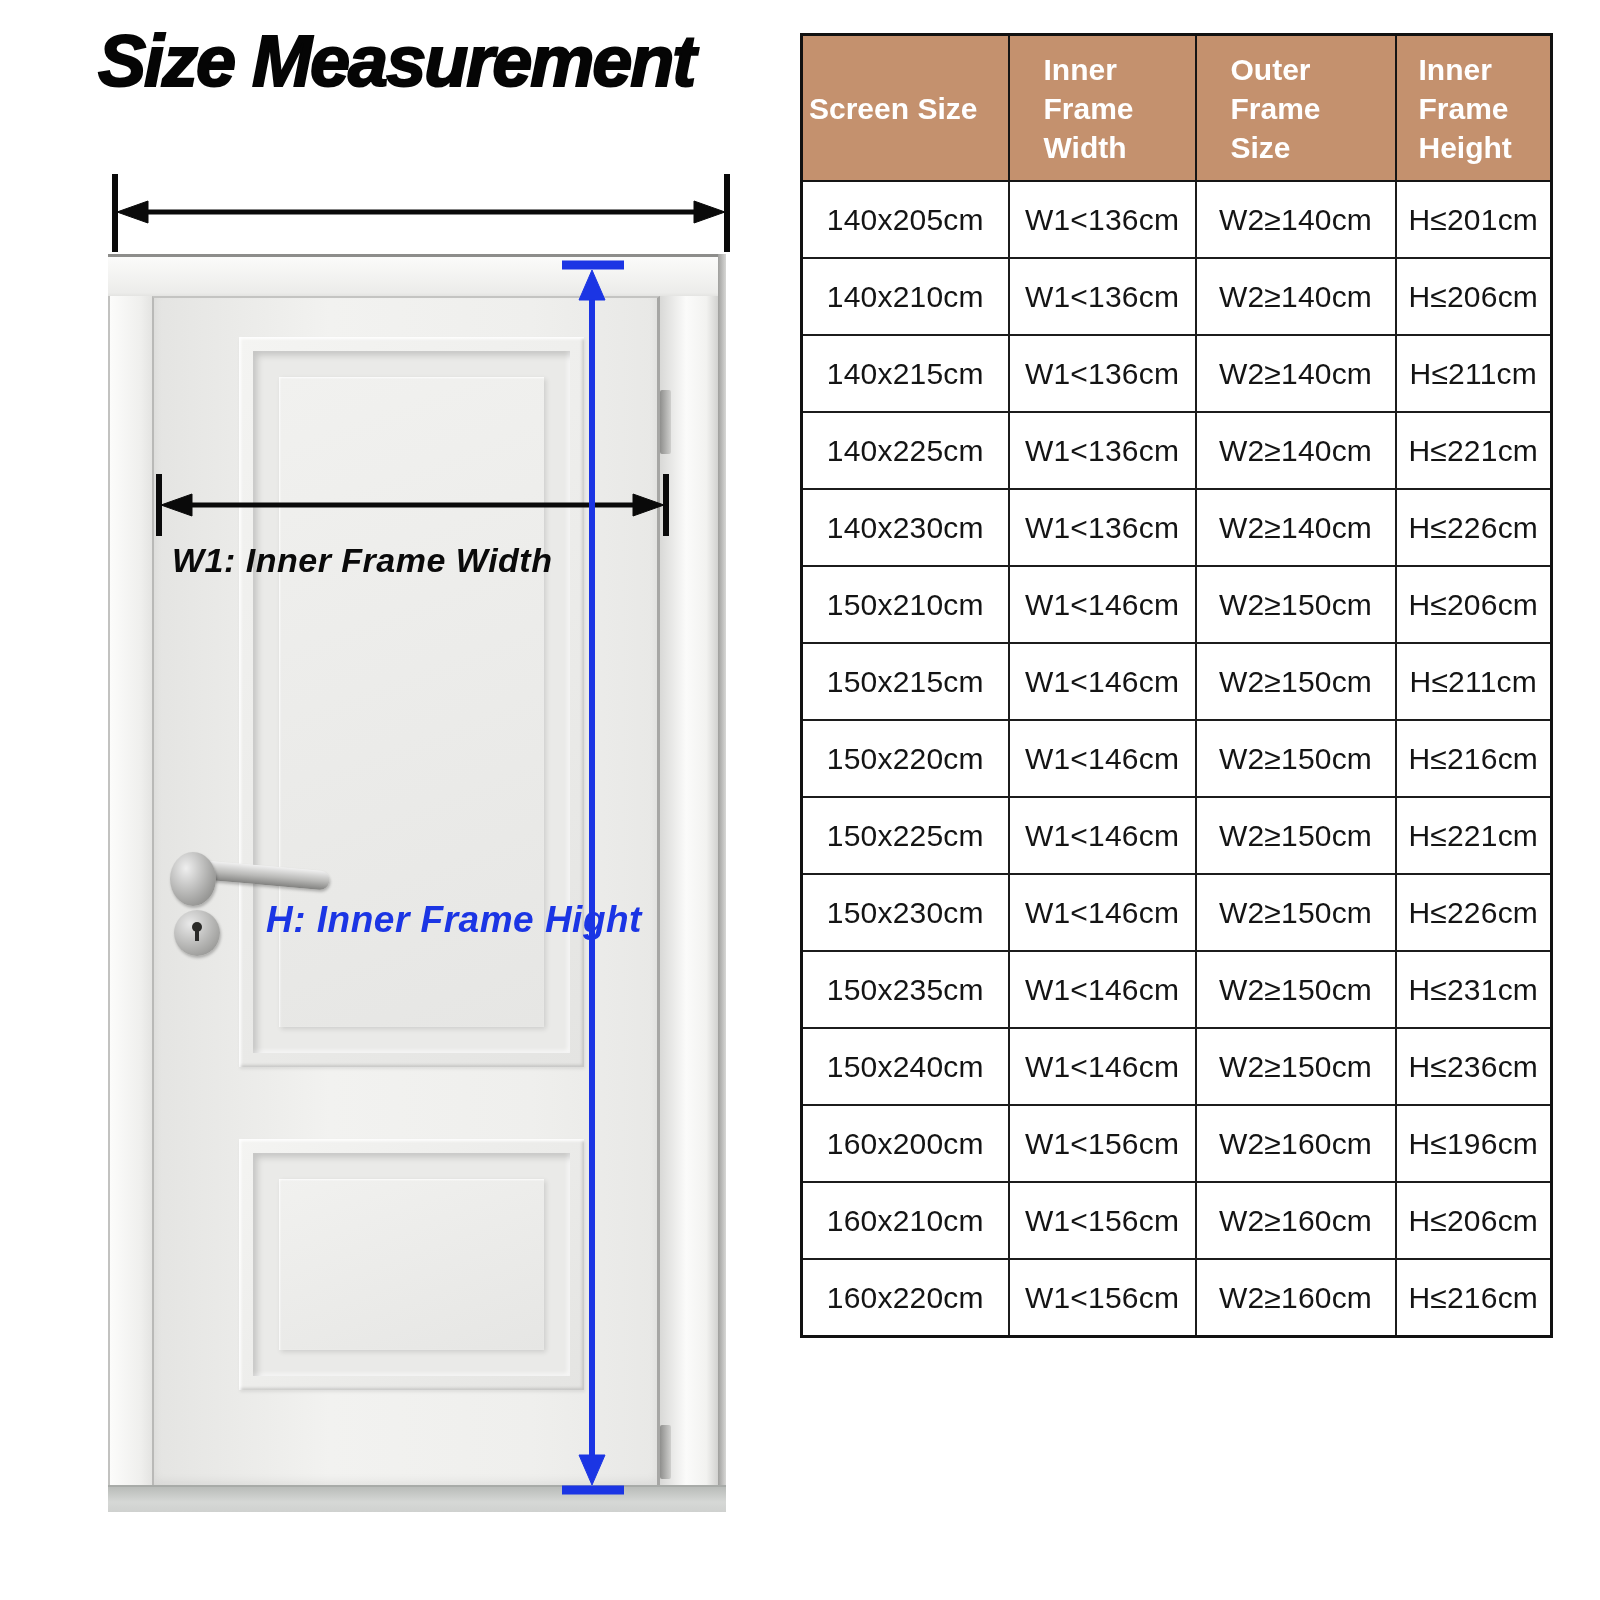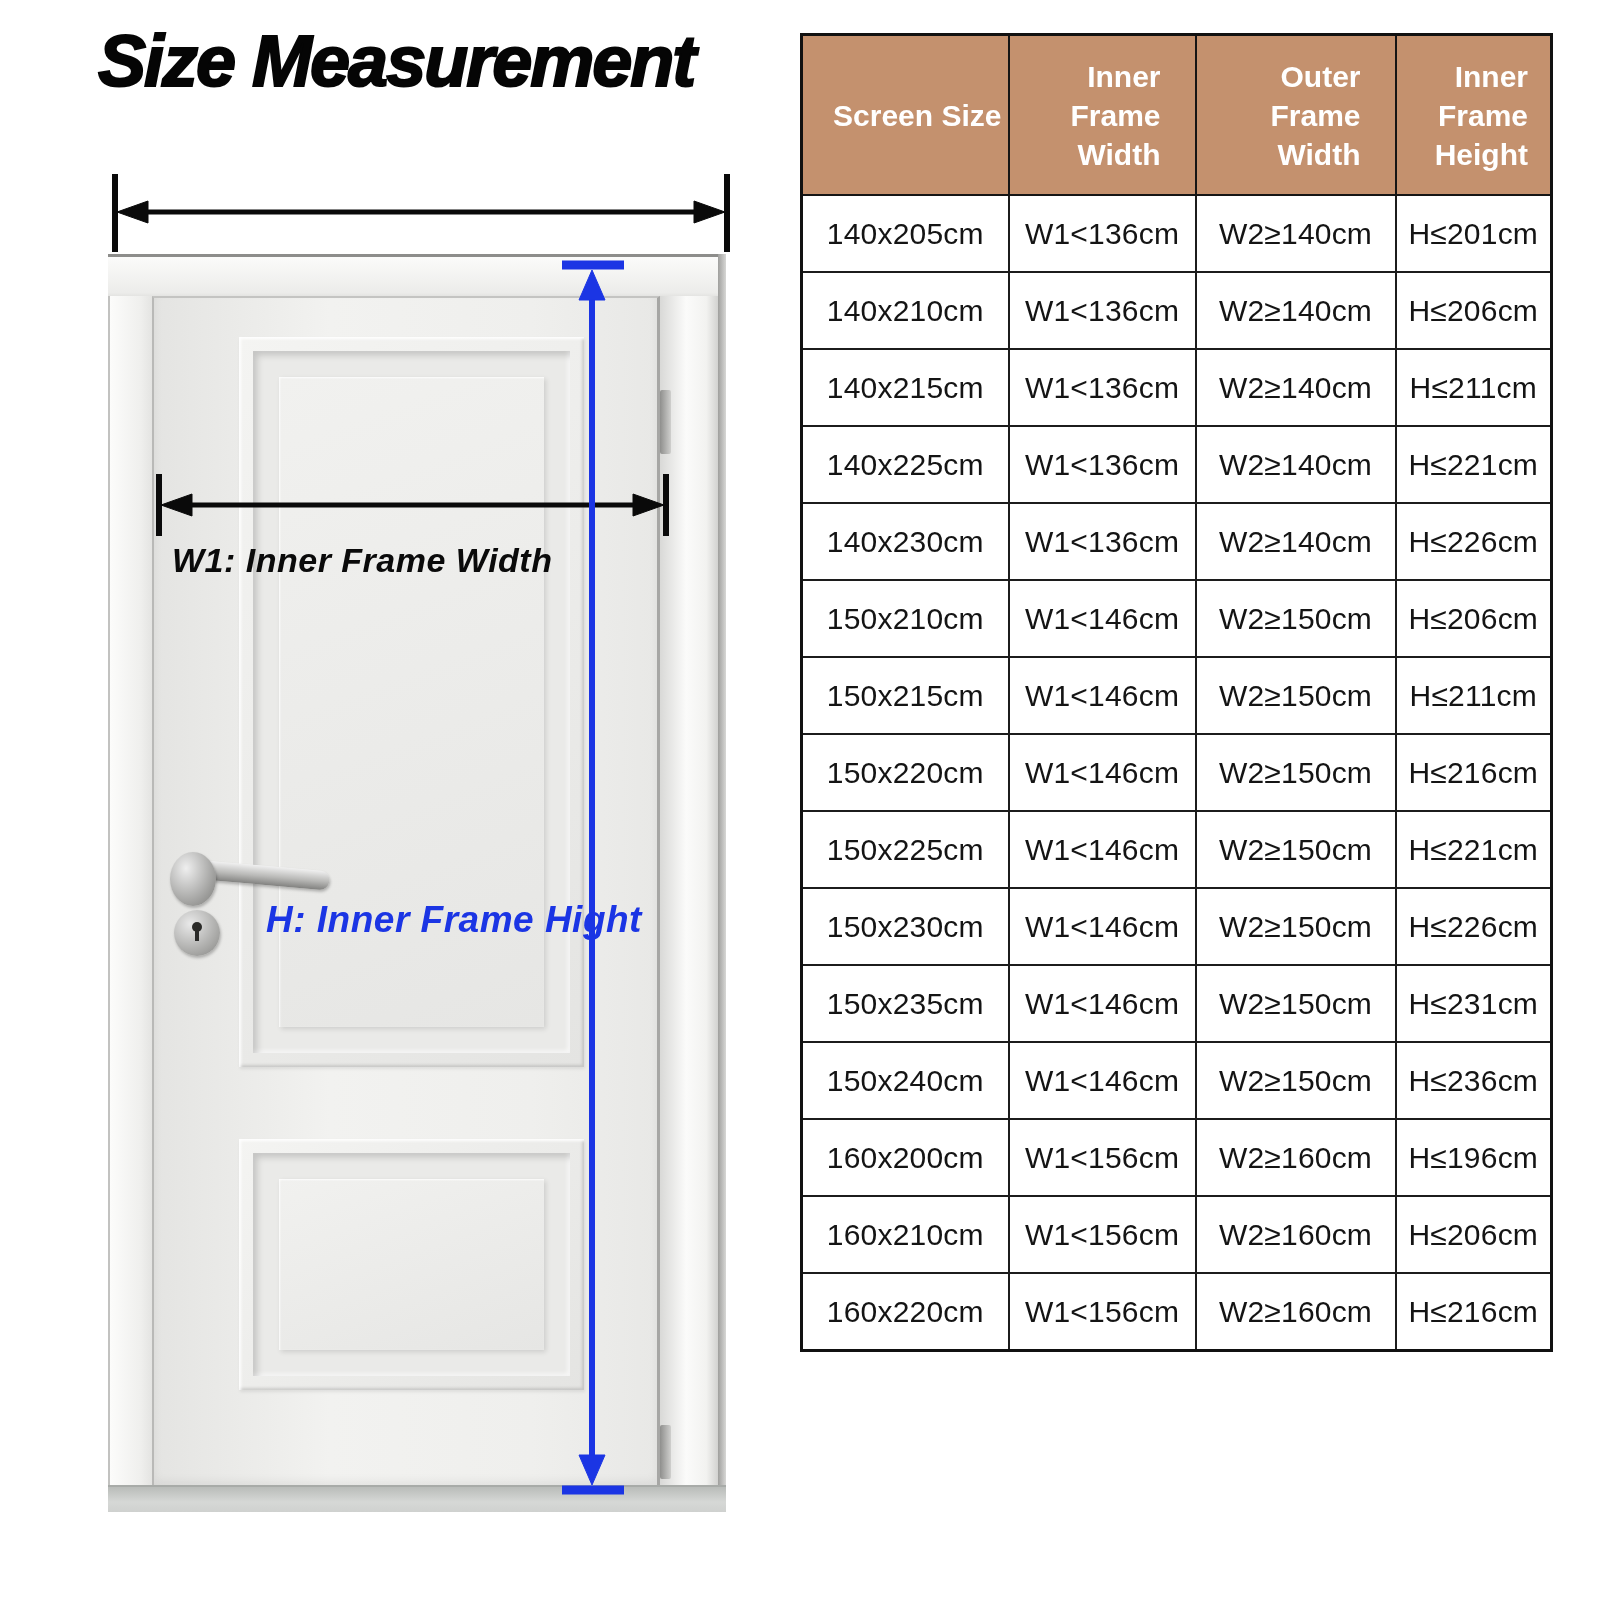--- a/index.html
+++ b/index.html
@@ -66,24 +66,24 @@
   #keyhole{position:absolute;left:18px;top:12px;width:10px;height:10px;border-radius:50%;
     background:#2a2a28;}
   #keyhole::after{content:"";position:absolute;left:3px;top:7px;width:4px;height:12px;background:#2a2a28;}
 
   #arrow-overlay{position:absolute;left:0;top:0;pointer-events:none;}
 
   
   #size-table{position:absolute;left:800px;top:33px;border-collapse:collapse;table-layout:fixed;
     width:750px;}
   #size-table th{background:#c4916e;color:#ffffff;font-weight:bold;font-size:30px;line-height:1.3;
-    height:140px;text-align:right;vertical-align:middle;border:2px solid #151515;}
+    height:140px;text-align:left;vertical-align:middle;border:2px solid #151515;}
   #size-table th.c0{padding:0 6px;}
   #size-table th.c1,#size-table th.c2{padding:0 34px;}
-  #size-table th.c3{padding:9px 22px;}
+  #size-table th.c3{padding:2px 22px;}
   #size-table td{border:2px solid #1c1c1c;height:73px;text-align:center;vertical-align:middle;
     font-size:30px;color:#141414;letter-spacing:0.2px;}
   #size-table{border:3px solid #111111;}
 </style>
 </head>
 <body>
 
 <div id="canvas">
 
   <div id="page-title">Size Measurement</div>
@@ -142,21 +142,21 @@
     <colgroup>
       <col style="width:207px">
         <col style="width:187px">
         <col style="width:200px">
         <col style="width:156px">
     </colgroup>
     <thead>
       <tr>
         <th class="c0">Screen Size</th>
         <th class="c1">Inner Frame Width</th>
-        <th class="c2">Outer Frame Width</th>
+        <th class="c2">Outer Frame Size</th>
         <th class="c3">Inner Frame Height</th>
       </tr>
     </thead>
     <tbody>
         <tr>
           <td>140x205cm</td>
           <td>W1&lt;136cm</td>
           <td>W2≥140cm</td>
           <td>H≤201cm</td>
         </tr>

